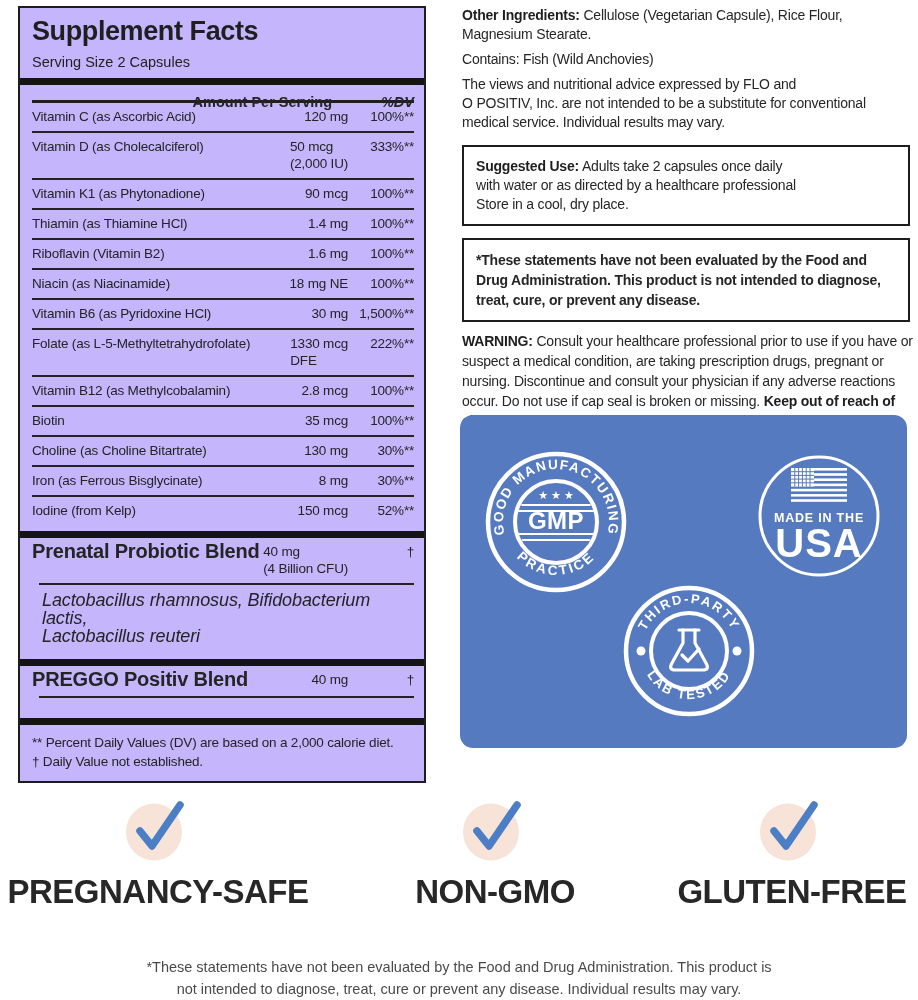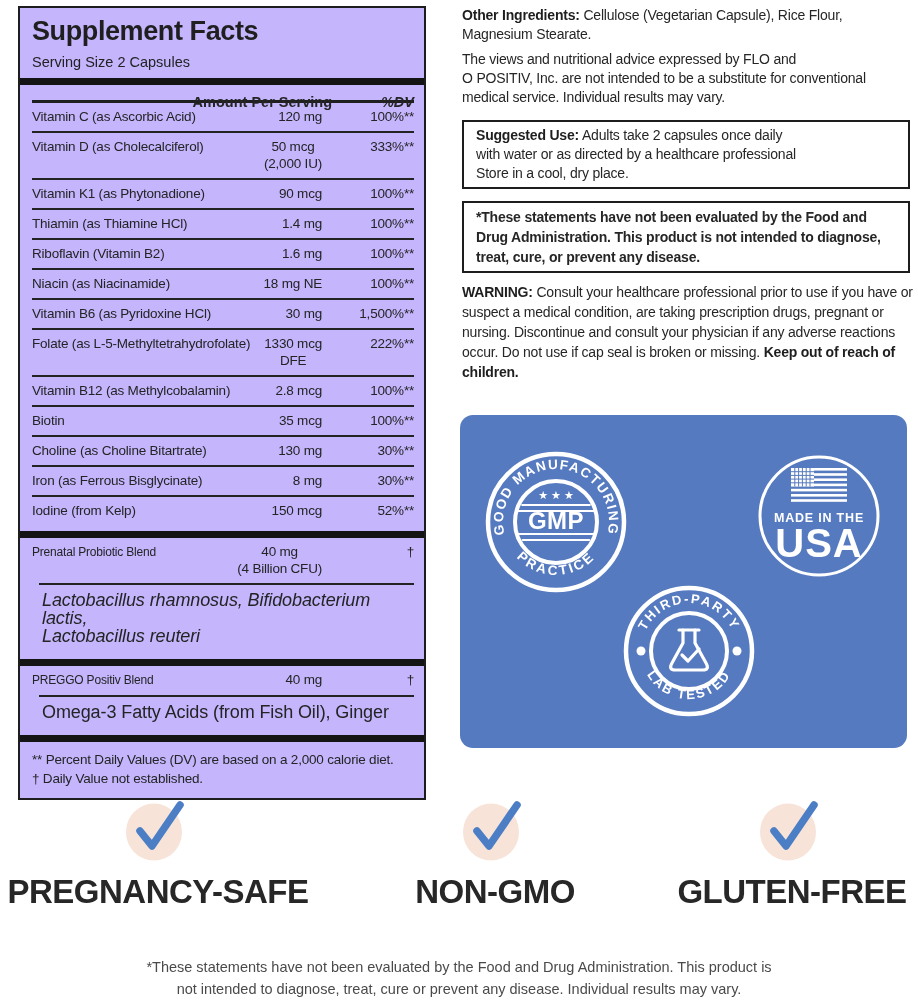--- a/index.html
+++ b/index.html
@@ -10,34 +10,34 @@
   .facts{position:absolute;left:7px;top:6px;width:408px;border:2px solid #1d1d1d;box-sizing:border-box;
          padding:4px 10px 8px 12px;background:#c4b5fd;margin-left:11px;}
   .facts-title{font-size:27px;font-weight:bold;letter-spacing:-0.4px;margin:4px 0 6px 0;color:#1f1f1f;}
   .serving{font-size:14.5px;line-height:19px;color:#222;}
   .bar{height:7px;background:#141414;margin:6px -10px 0 -12px;}
   .hdr{position:relative;padding:9px 0 6px 0;border-bottom:3px solid #1f1f1f;font-weight:bold;font-size:14.5px;}
   .hdr .h-amt{position:absolute;right:82px;top:9px;}
   .hdr .h-dv{position:absolute;right:0;top:9px;font-style:italic;}
   .rows .row{position:relative;padding:5px 0 6px 0;font-size:13.5px;letter-spacing:-0.2px;line-height:17px;}
   .rows .row + .row{border-top:2px solid #232323;}
-  .row .amt{position:absolute;right:92px;top:5px;text-align:center;white-space:nowrap;}
+  .row .amt{position:absolute;right:66px;top:5px;text-align:left;white-space:nowrap;}
   .row .dv{position:absolute;right:0;top:5px;text-align:right;white-space:nowrap;}
   .row.tall{min-height:34px;}
   .row .nm{white-space:nowrap;}
-  .row.blend .nm{font-weight:normal;font-size:12px;letter-spacing:-0.2px;}
+  .row.blend .nm{font-weight:bold;font-size:20px;letter-spacing:-0.2px;}
   .sub{border-top:2px solid #232323;margin-left:7px;padding:6px 0 8px 3px;font-size:18px;line-height:18px;letter-spacing:-0.1px;}
   .sub .it{font-style:italic;}
   .foot{padding:8px 0 2px 0;font-size:13.5px;line-height:19px;letter-spacing:-0.2px;}
 
   
   .right{position:absolute;left:462px;top:6px;width:452px;font-size:14px;line-height:19px;letter-spacing:-0.2px;color:#262626;}
   .right .blk{margin-bottom:6px;}
   .right b{font-weight:bold;color:#1e1e1e;}
-  .boxed{border:2px solid #1d1d1d;padding:4px 12px;margin:13px 0 0 0;width:420px;}
+  .boxed{border:2px solid #1d1d1d;padding:10px 12px;margin:13px 0 0 0;width:420px;}
   .boxed.bold-box{font-weight:bold;line-height:20px;margin-top:12px;}
   .warning{margin-top:9px;line-height:20px;}
 
   
   .bluebox{position:absolute;left:460px;top:415px;width:447px;height:333px;background:#567abf;border-radius:13px;}
   .badge{position:absolute;}
   .badge text{font-family:"Liberation Sans",sans-serif;}
 
   
   .check-col{position:absolute;top:795px;width:340px;text-align:center;}
@@ -155,36 +155,36 @@
     <div class="bar"></div>
 
     <div class="rows">
       <div class="row blend">
         <span class="nm">PREGGO Positiv Blend</span>
         <span class="amt">40 mg</span>
         <span class="dv">†</span>
       </div>
     </div>
     <div class="sub">
-      <div>Omega-3 Fatty Acids (from Fish Oil), Ginger</div>
     </div>
 
     <div class="bar"></div>
 
     <div class="foot">
       <div>** Percent Daily Values (DV) are based on a 2,000 calorie diet.</div>
       <div>† Daily Value not established.</div>
     </div>
   </section>
 
   <section class="right">
     <div class="blk">
       <div><b>Other Ingredients:</b><span> Cellulose (Vegetarian Capsule), Rice Flour,</span></div>
       <div>Magnesium Stearate.</div>
     </div>
+    <div class="blk">Contains: Fish (Wild Anchovies)</div>
     <div class="blk">
       <div>The views and nutritional advice expressed by FLO and</div>
       <div>O POSITIV, Inc. are not intended to be a substitute for conventional</div>
       <div>medical service. Individual results may vary.</div>
     </div>
 
     <div class="boxed">
       <div><b>Suggested Use:</b><span> Adults take 2 capsules once daily</span></div>
       <div>with water or as directed by a healthcare professional</div>
       <div>Store in a cool, dry place.</div>

